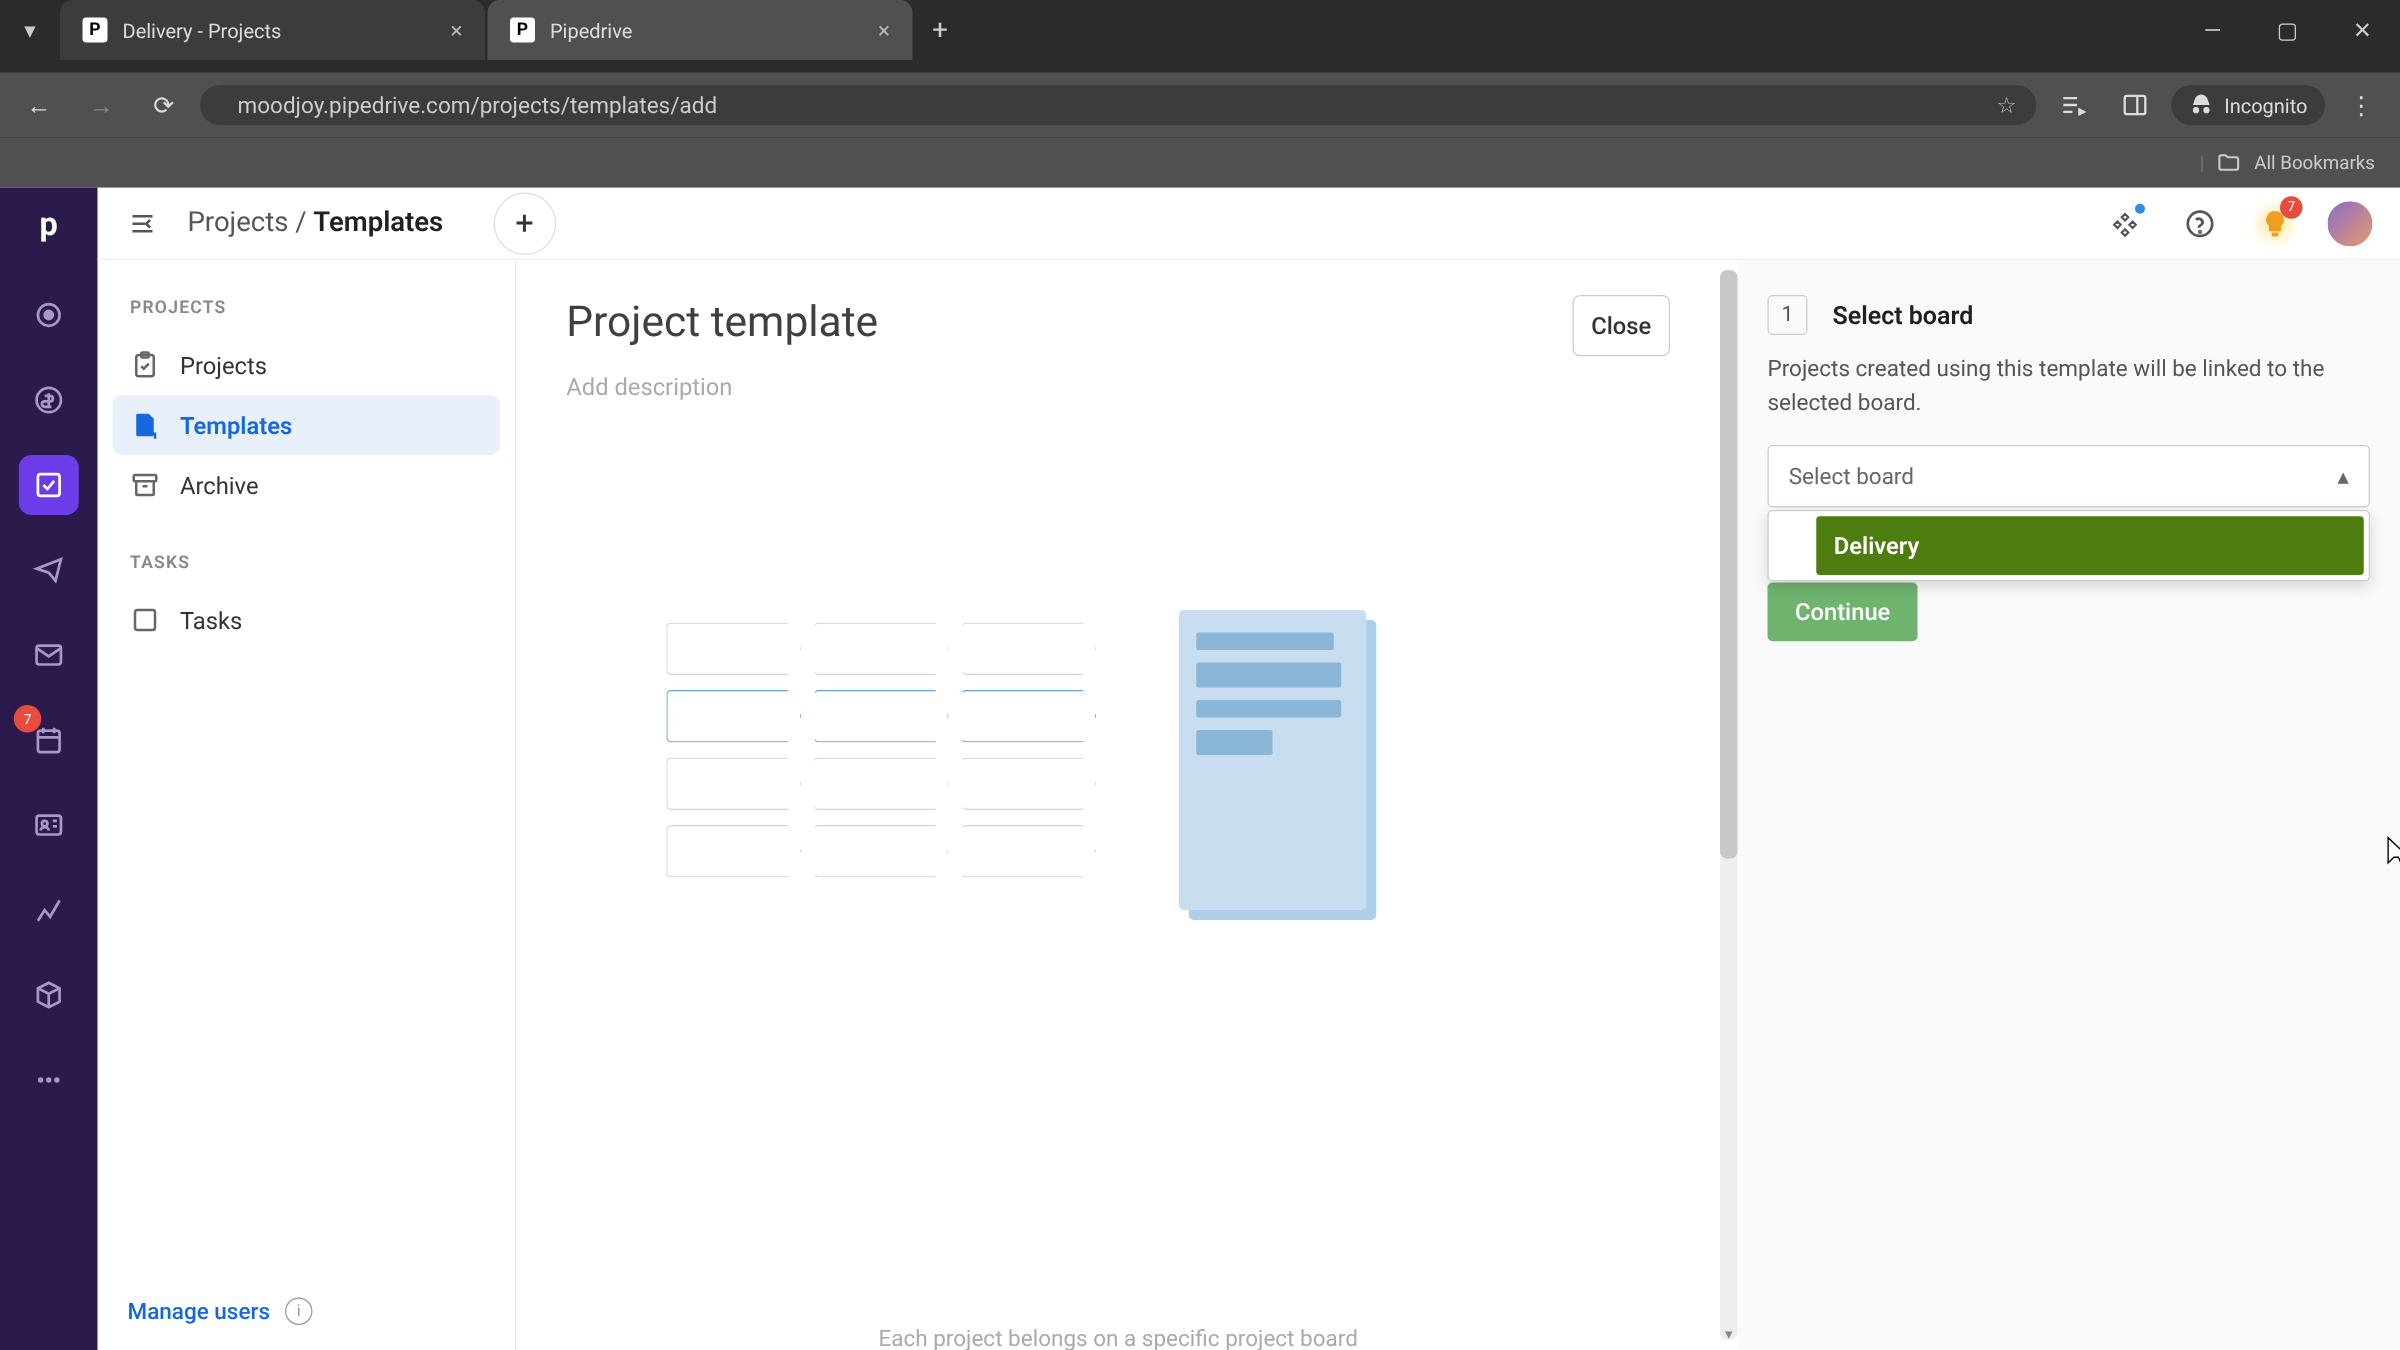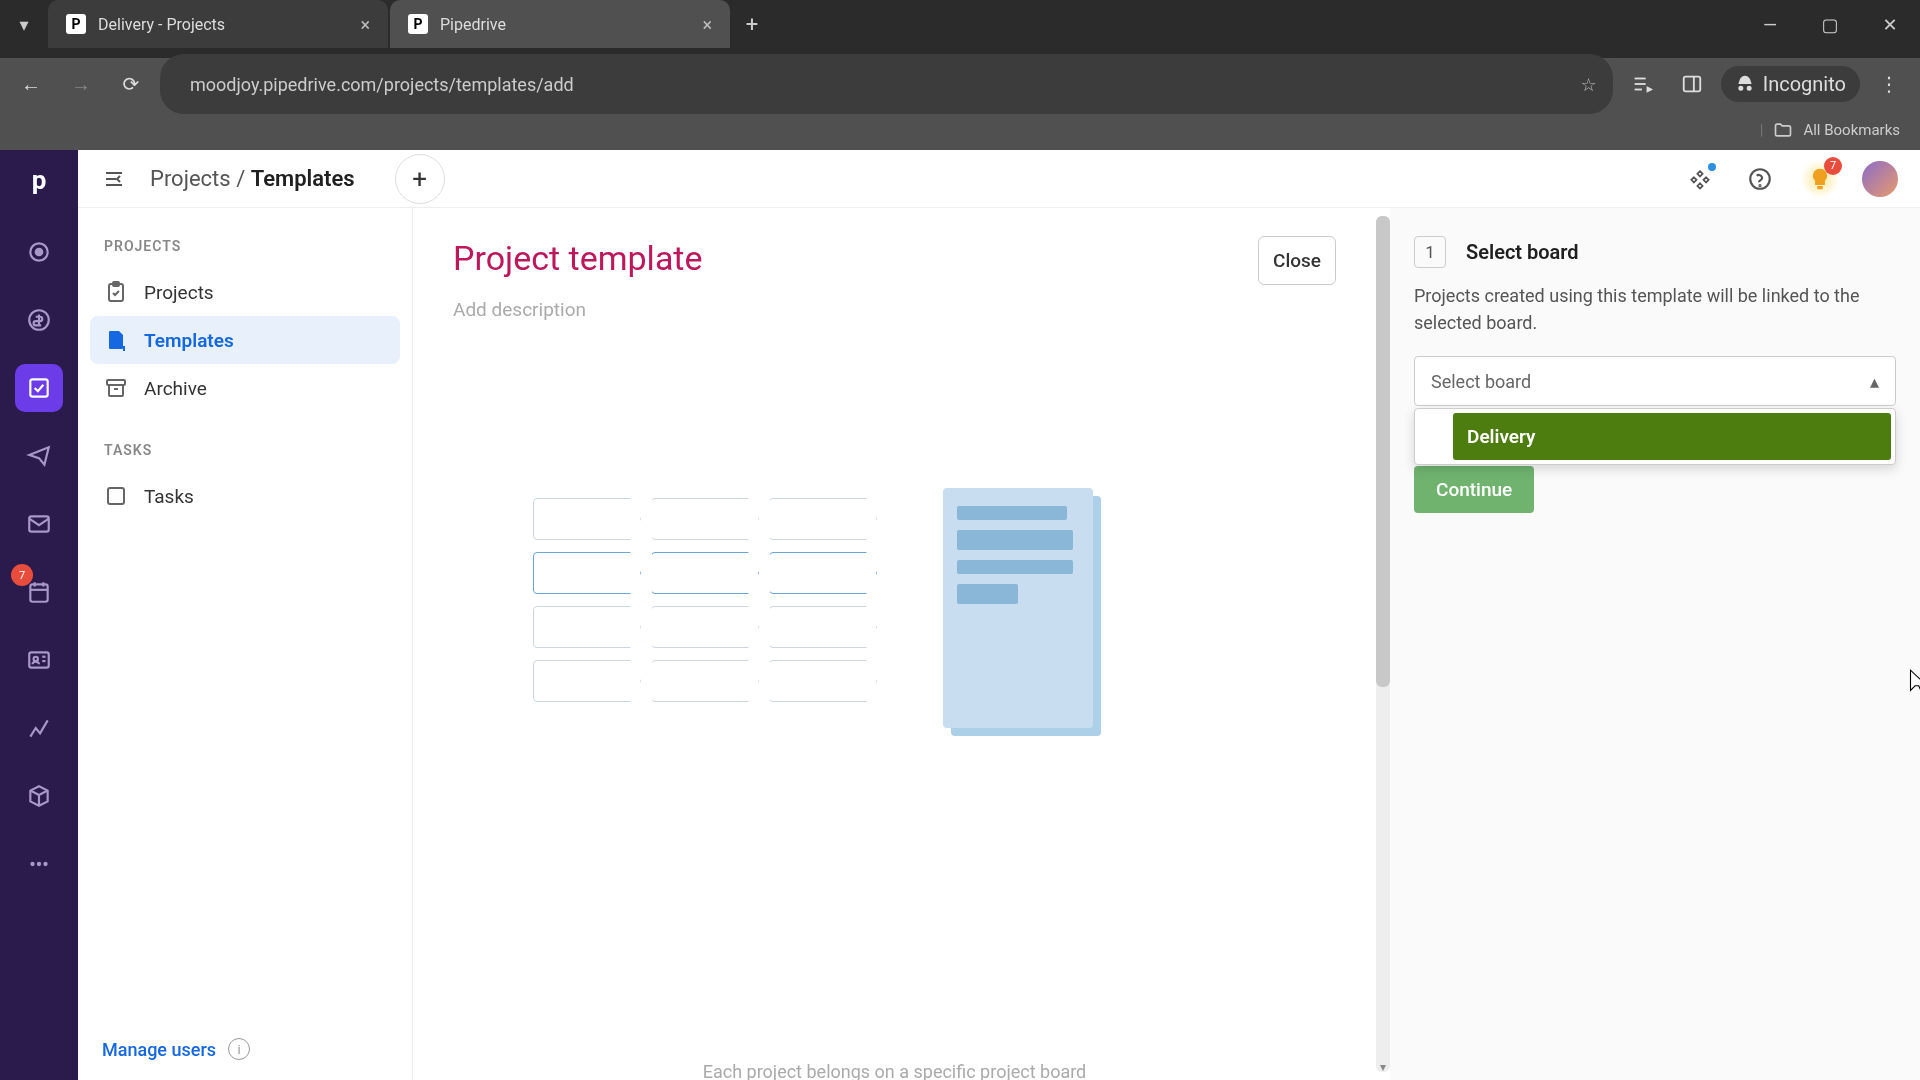--- a/index.html
+++ b/index.html
@@ -14,24 +14,24 @@
 .tab .favicon { width: 20px; height: 20px; background: #fff; color: #000; display: flex; align-items: center; justify-content: center; font-weight: 700; font-size: 14px; border-radius: 3px; margin-right: 12px; }
 .tab .close { margin-left: auto; font-size: 18px; color: #bbb; }
 .new-tab { width: 40px; display: flex; align-items: center; justify-content: center; color: #ccc; font-size: 22px; }
 .win-controls { margin-left: auto; display: flex; }
 .win-controls div { width: 60px; height: 48px; display: flex; align-items: center; justify-content: center; color: #ccc; font-size: 18px; }
 
 
 .omnibar { height: 52px; background: #505050; display: flex; align-items: center; padding: 0 10px; gap: 8px; }
 .nav-btn { width: 42px; height: 42px; display: flex; align-items: center; justify-content: center; color: #888; border-radius: 50%; font-size: 20px; }
 .nav-btn.enabled { color: #ddd; }
-.url-bar { flex: 1; background: #3c3c3c; border-radius: 24px; height: 60px; display: flex; align-items: center; padding: 0 16px; color: #ccc; font-size: 18px; gap: 14px; }
+.url-bar { flex: 1; background: #3c3c3c; border-radius: 24px; height: 32px; display: flex; align-items: center; padding: 0 16px; color: #ccc; font-size: 18px; gap: 14px; }
 .url-bar .icon { color: #bbb; font-size: 18px; }
 .url-text { flex: 1; }
-.incognito-pill { background: #3c3c3c; color: #ddd; padding: 6px 14px; border-radius: 20px; display: flex; align-items: center; gap: 8px; font-size: 20px; }
+.incognito-pill { background: #3c3c3c; color: #ddd; padding: 6px 14px; border-radius: 20px; display: flex; align-items: center; gap: 8px; font-size: 16px; }
 .incognito-pill svg { width: 20px; height: 20px; }
 
 .bookbar { height: 40px; background: #505050; display: flex; align-items: center; justify-content: flex-end; padding: 0 20px; color: #ccc; font-size: 15px; gap: 10px; }
 
 
 .app { position: absolute; top: 150px; left: 0; right: 0; bottom: 0; background: #fff; display: flex; }
 
 .rail { width: 78px; background: #2b1b4c; display: flex; flex-direction: column; align-items: center; padding-top: 10px; gap: 20px; }
 .rail-logo { width: 40px; height: 40px; display: flex; align-items: center; justify-content: center; color: #fff; font-size: 26px; font-weight: 700; margin-bottom: 8px; }
 .rail-item { width: 48px; height: 48px; display: flex; align-items: center; justify-content: center; color: #a898c8; border-radius: 10px; position: relative; }
@@ -64,21 +64,21 @@
 .side-item { display: flex; align-items: center; gap: 16px; padding: 12px 14px; border-radius: 8px; color: #333; font-size: 19px; }
 .side-item svg { width: 24px; height: 24px; color: #666; }
 .side-item.active { background: #e8f0fc; color: #1668e0; font-weight: 600; }
 .side-item.active svg { color: #1668e0; }
 .side-gap { height: 30px; }
 .manage-users { position: absolute; bottom: 20px; left: 24px; display: flex; align-items: center; gap: 12px; color: #1668e0; font-size: 18px; font-weight: 500; }
 .manage-users .info { width: 22px; height: 22px; border: 1.5px solid #999; color: #999; border-radius: 50%; display: flex; align-items: center; justify-content: center; font-size: 13px; font-weight: 400; }
 
 .content { flex: 1; display: flex; position: relative; }
 .content-main { flex: 1; padding: 30px 40px; overflow: hidden; position: relative; }
-.page-title { font-size: 34px; font-weight: 400; color: #be185d; margin-bottom: 20px; }
+.page-title { font-size: 34px; font-weight: 400; color: #404040; margin-bottom: 20px; }
 .desc-placeholder { font-size: 19px; color: #aaa; }
 .close-btn { position: absolute; top: 28px; right: 40px; padding: 12px 14px; border: 1px solid #ccc; border-radius: 6px; font-size: 19px; font-weight: 500; color: #333; background: #fff; }
 
 .illustration { position: absolute; left: 120px; top: 290px; }
 .chevron-row { display: flex; gap: 10px; margin-bottom: 12px; }
 .chevron { width: 108px; height: 42px; border: 1.5px solid #cdd6dd; background: #fff; position: relative; clip-path: polygon(0 0, 90% 0, 100% 50%, 90% 100%, 0 100%, 10% 50%); border-radius: 4px; }
 .chevron.first { clip-path: polygon(0 0, 90% 0, 100% 50%, 90% 100%, 0 100%); }
 .chevron.blue { border-color: #6ba4d8; }
 .card-illus { position: absolute; left: 410px; top: -10px; width: 150px; height: 240px; background: #c8ddef; border-radius: 4px; padding: 18px 14px; box-shadow: 8px 8px 0 #abd0e8; }
 .card-line { background: #8ab6d8; height: 14px; border-radius: 2px; margin-bottom: 10px; }

